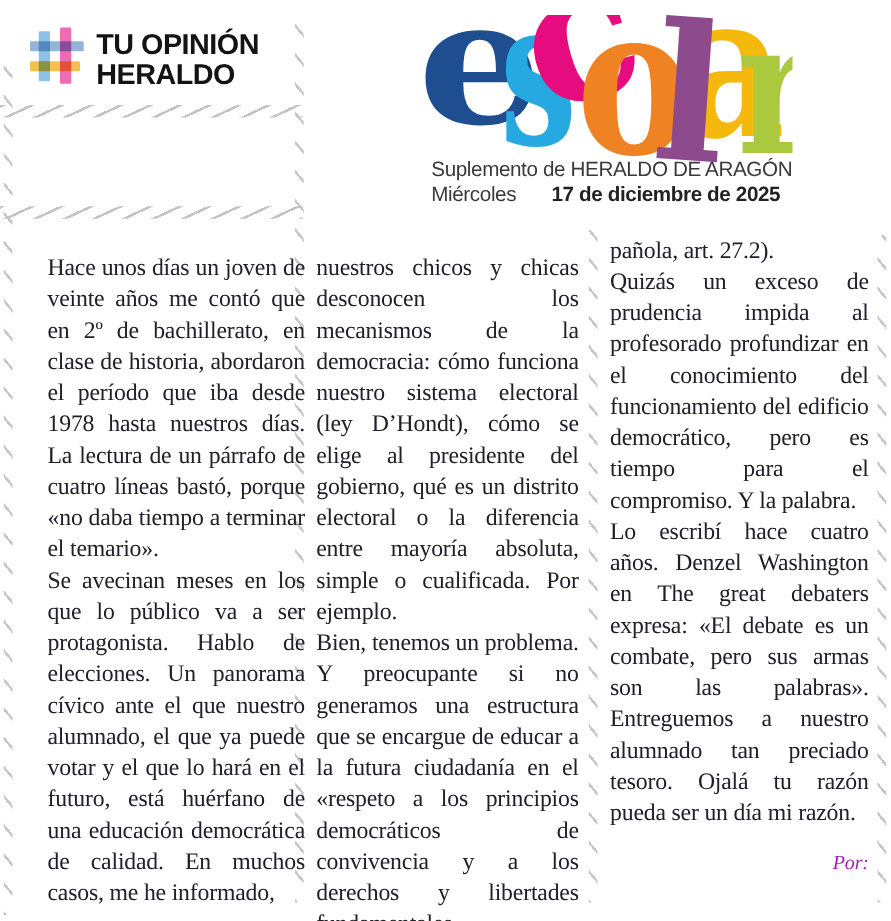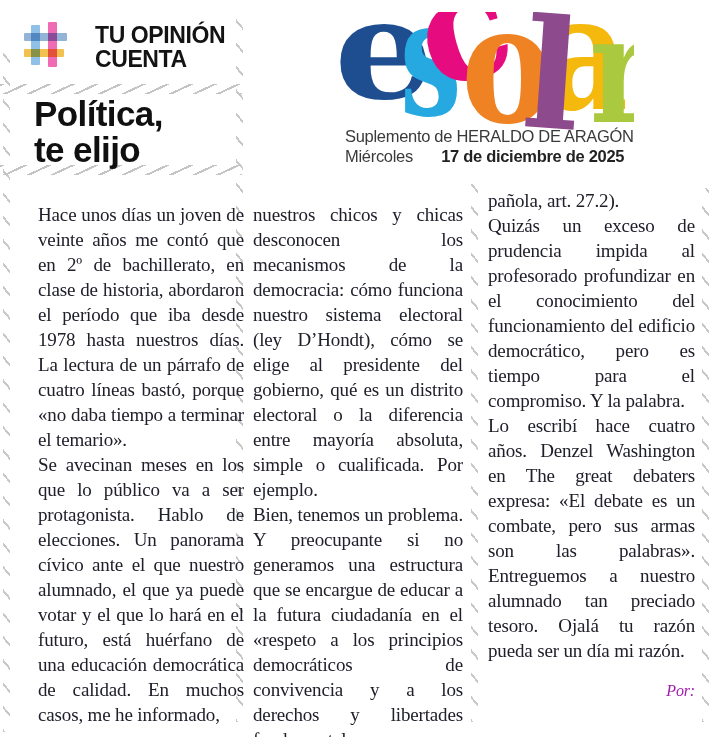--- a/index.html
+++ b/index.html
@@ -13,21 +13,21 @@
         background:repeating-linear-gradient(50deg,#c8c8c8 0 2px,transparent 2px 15px);}
 
   
   #kicker{position:absolute;left:24px;top:22px;display:flex;align-items:flex-start;}
   #hashicon{position:relative;width:44px;height:45px;flex:0 0 44px;}
   #hashicon .bar{position:absolute;mix-blend-mode:multiply;border-radius:1px;}
   #bar-vl{left:7px;top:3px;width:9px;height:40px;}
   #bar-vr{left:24px;top:0;width:9px;height:45px;}
   #bar-ht{left:0;top:11px;width:43px;height:8px;}
   #bar-hb{left:0;top:27px;width:40px;height:8px;}
-  #kicker-text{margin-left:27px;font-family:"Liberation Sans",sans-serif;font-weight:700;
+  #kicker-text{margin-left:9px;font-family:"Liberation Sans",sans-serif;font-weight:700;
                font-size:23px;line-height:24px;letter-spacing:-.4px;color:#131313;padding-top:1px;}
 
   
   #headline{position:absolute;left:34px;top:96px;font-family:"Liberation Sans",sans-serif;
             font-weight:700;font-size:35px;line-height:36px;letter-spacing:-.6px;color:#101010;}
 
   
   #logo{position:absolute;left:334px;top:12px;width:300px;height:128px;}
   #logo text{font-family:"DejaVu Serif","Liberation Serif",serif;font-weight:bold;}
   #dateline{position:absolute;left:345px;top:126px;font-family:"Liberation Sans",sans-serif;
@@ -62,28 +62,24 @@
 
   <div id="kicker">
     <div id="hashicon">
       <div class="bar" id="bar-vl" style="background: rgb(143, 192, 232);"></div>
       <div class="bar" id="bar-vr" style="background: rgb(239, 108, 181);"></div>
       <div class="bar" id="bar-ht" style="background: rgb(147, 180, 214);"></div>
       <div class="bar" id="bar-hb" style="background: rgb(243, 193, 79);"></div>
     </div>
     <div id="kicker-text">
       <div>TU OPINIÓN</div>
-      <div>CUENTA</div>
+      <div>HERALDO</div>
     </div>
   </div>
 
-  <div id="headline">
-    <div>Política,</div>
-    <div>te elijo</div>
-  </div>
 
   <svg id="logo" viewBox="0 0 300 128" aria-hidden="true">
     <text x="0" y="0" transform="translate(0,86)   scale(1.08,0.96)" font-size="145" fill="#1e4e90">e</text>
     <text x="0" y="0" transform="translate(66,103) scale(0.95,1.42)" font-size="115" fill="#26a9e0">s</text>
     <text x="0" y="0" transform="translate(100,78) rotate(-16)" font-size="148" fill="#e60c80">c</text>
     <text x="0" y="0" transform="translate(127,110) scale(0.84,1)" font-size="165" fill="#ef8222">o</text>
     <text x="0" y="0" transform="translate(211,97) scale(0.8,1)" font-size="160" fill="#f5b80c">a</text>
     <text x="0" y="0" transform="translate(186,114) rotate(4)" font-size="151" fill="#8d4a8d">l</text>
     <text x="0" y="0" transform="translate(256,110) scale(0.8,1)" font-size="150" fill="#abc93f">r</text>
   </svg>

